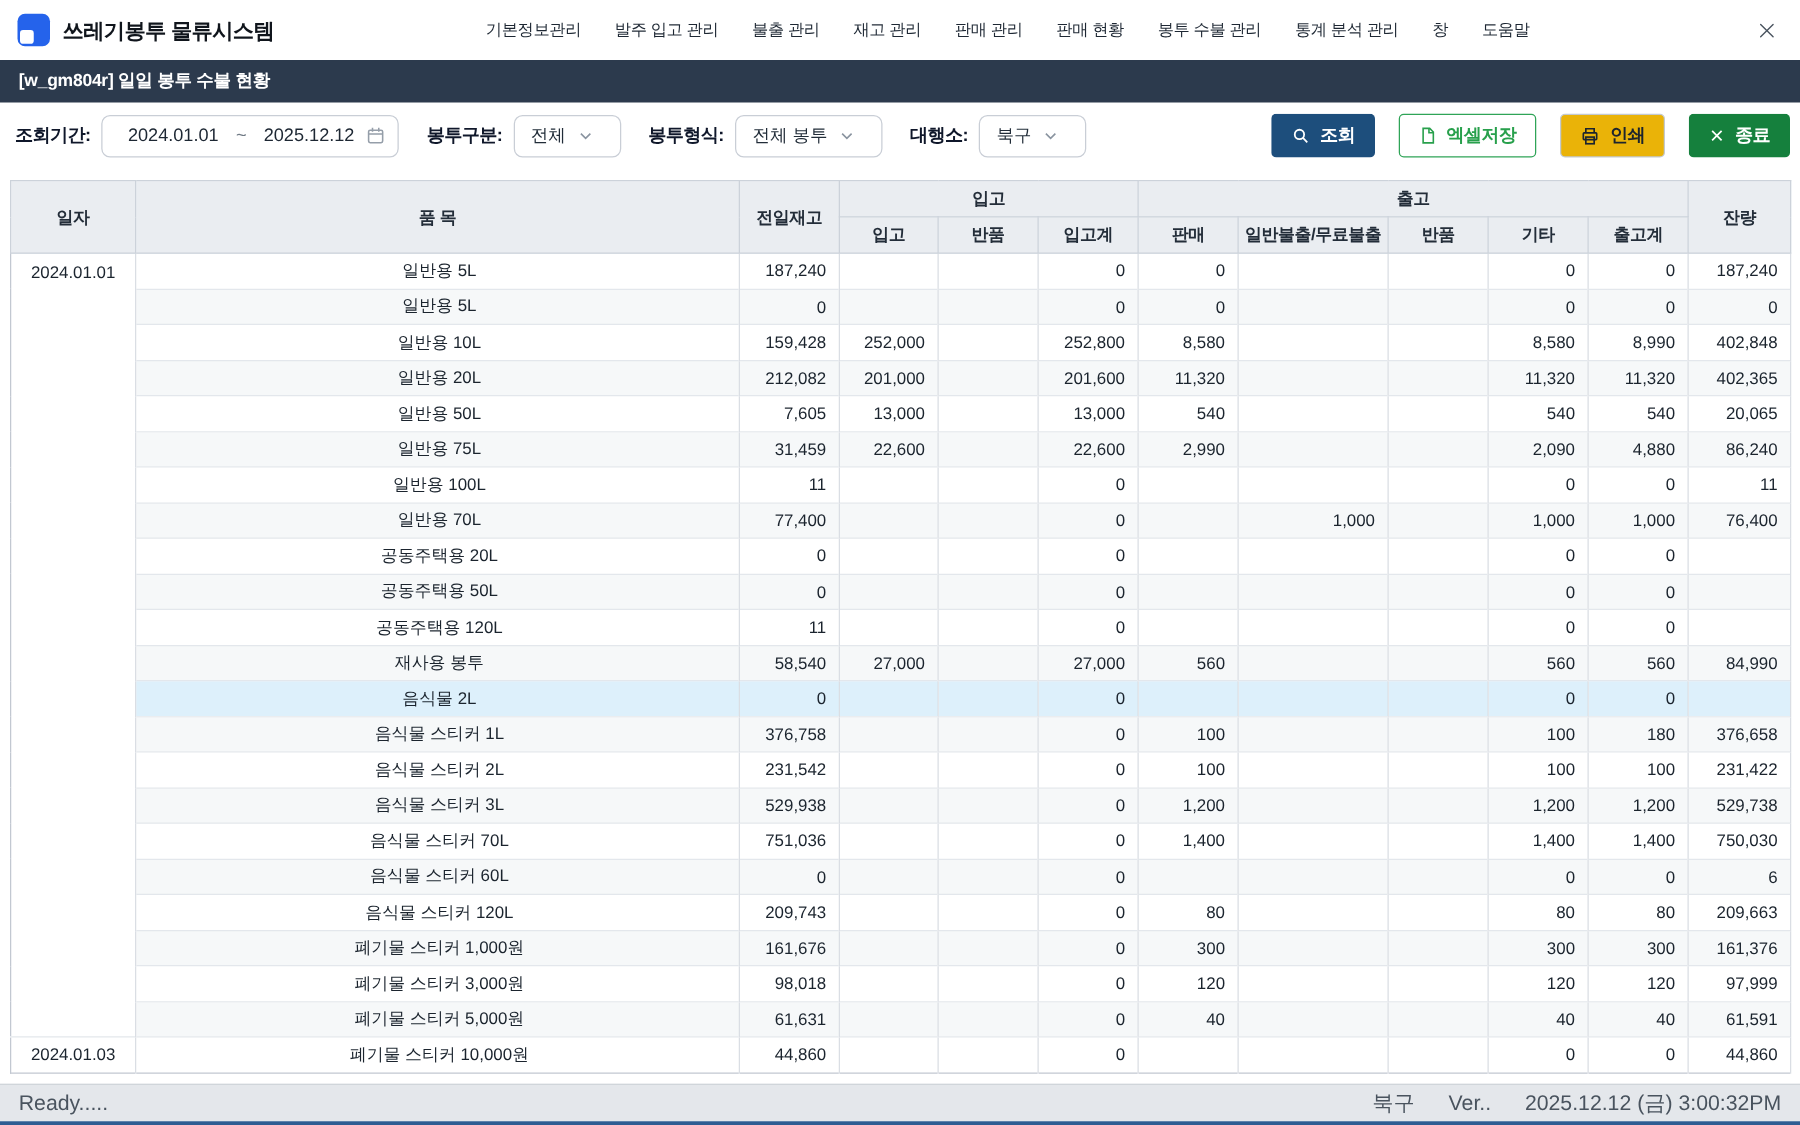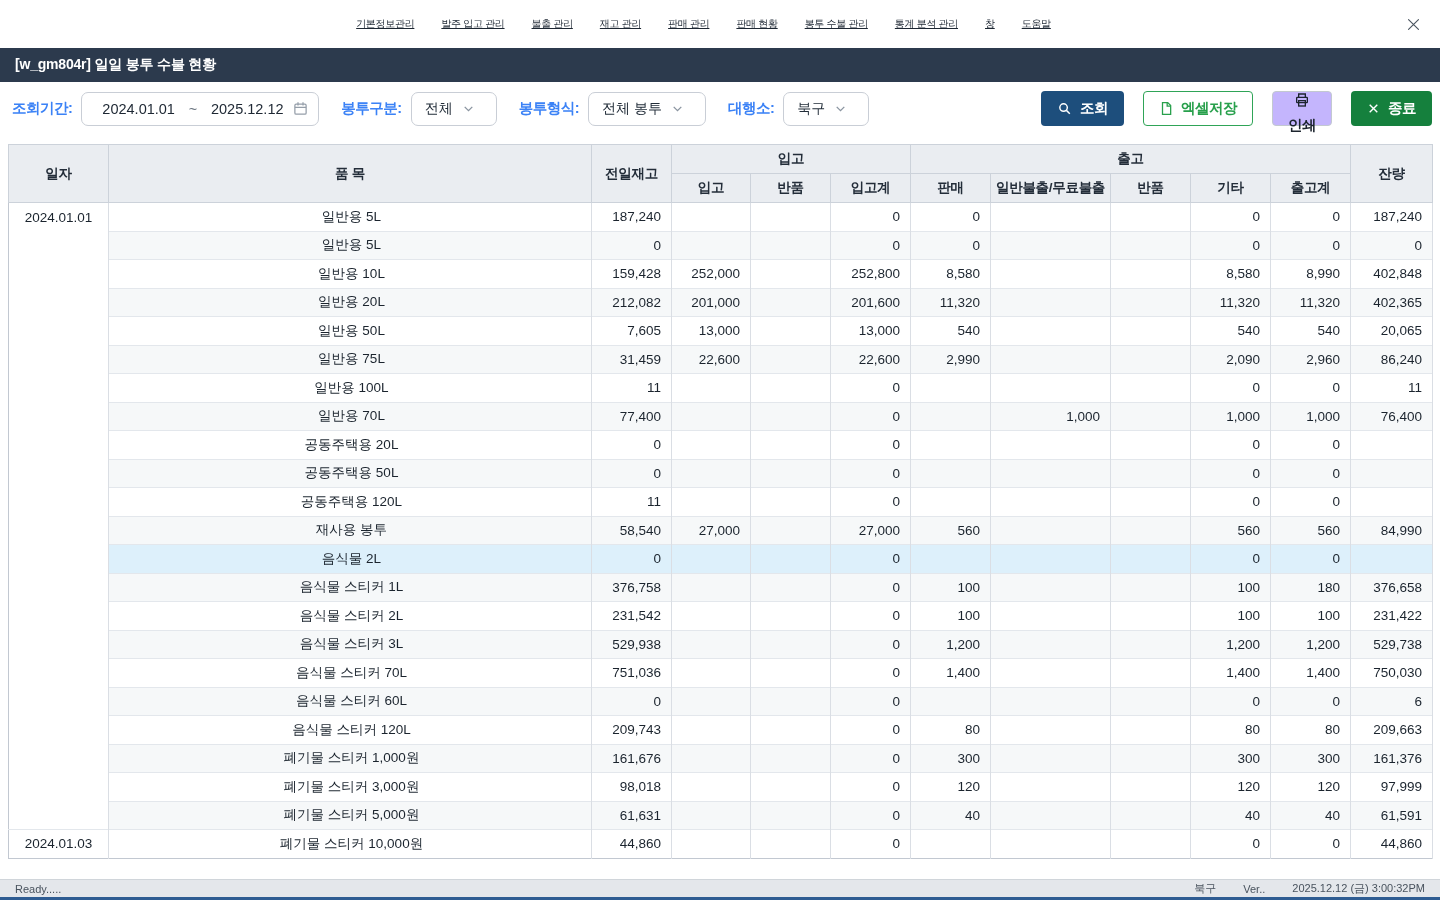--- a/index.html
+++ b/index.html
@@ -5,67 +5,71 @@
   * { margin:0; padding:0; box-sizing:border-box; }
   html,body { width:1440px; height:900px; overflow:hidden; }
   body { font-family:"Liberation Sans","DejaVu Sans",sans-serif; background:#fff; position:relative; color:#1b242e; }
 
   
   .menubar { height:48px; display:flex; align-items:center; padding:0 18px 0 14px; background:#fff; }
   .brand { display:flex; align-items:center; gap:10px; }
   .logo { width:26px; height:26px; background:#2563eb; border-radius:6px; position:relative; flex:0 0 auto; }
   .logo::after { content:""; position:absolute; left:2px; bottom:2px; width:11px; height:11px; background:#fff; border-radius:2.5px; }
   .brand-title { font-size:17px; font-weight:700; color:#10151c; letter-spacing:-0.5px; white-space:nowrap; }
-  .menu { display:flex; gap:27px; margin:0 auto; font-size:10px; font-weight:500; color:#1d2733; white-space:nowrap;text-decoration:underline; }
+  .menu { display:flex; gap:27px; margin:0 auto; font-size:13px; font-weight:500; color:#1d2733; white-space:nowrap; }
   .menu-item { cursor:default; letter-spacing:-0.3px; }
   .win-close { display:flex; align-items:center; color:#4b5560; margin-left:12px; cursor:default; }
 
   
   .titlebar { height:34px; background:#2c3a4d; color:#fff; display:flex; align-items:center; padding:0 15px; font-size:14px; font-weight:600; letter-spacing:-0.2px; }
 
   
   .filterbar { height:53px; display:flex; align-items:center; padding:0 8px; }
-  .flabel { font-size:14.5px; font-weight:700; color:#3b82f6; letter-spacing:-0.5px; margin:0 9px 0 22px; white-space:nowrap; }
+  .flabel { font-size:14.5px; font-weight:700; color:#0f172a; letter-spacing:-0.5px; margin:0 9px 0 22px; white-space:nowrap; }
   .flabel.first { margin-left:4px; }
   .databox { height:34px; border:1px solid #c9ced6; border-radius:7px; background:#fff; display:flex; align-items:center; font-size:14.5px; color:#1d2733; }
   .datebox { width:238px; justify-content:space-between; padding:0 10px 0 20px; }
   .datebox .tilde { color:#707a85; margin:0 4px; }
   .ddl { padding:0 21px 0 13px; gap:9px; font-size:14px; color:#212c38; }
   .chev { color:#8a94a0; display:flex; }
   .cal { color:#959ea9; display:flex; }
   .toolbar { margin-left:auto; display:flex; gap:19px; padding-right:0; }
   .btn { height:35px; border-radius:4px; display:flex; align-items:center; gap:8px; padding:0 15px; font-size:14.5px; font-weight:700; letter-spacing:-0.5px; border:1px solid transparent; cursor:default; white-space:nowrap; }
   .btn-search { background:#1d4e7c; color:#fff; }
   .btn-excel  { background:#fff; color:#28a04c; border-color:#2fa457; }
-  .btn-print  { background:#c4b5fd; color:#1c242e; border-color:#c3c9d0;flex-direction:column; }
+  .btn-print  { background:#eab308; color:#1c242e; border-color:#c3c9d0; }
   .btn-close  { background:#15803d; color:#fff; }
 
   
   .grid-area { margin:9px 8px 0 8px; }
   table { width:1424px; border-collapse:collapse; table-layout:fixed; border:1px solid #c2c8d1; }
   thead th { background:#eaedf1; border:1px solid #ccd2da; font-weight:700; color:#232d39; height:29px; font-size:13.5px; letter-spacing:-0.3px; padding:0 4px; }
   tbody td { border-right:1px solid #dadee4; border-top:1px solid #e3e7ec; height:28.5px; padding:0 10px; font-size:13.5px; color:#1b242e; white-space:nowrap; overflow:hidden; }
   td.c-date { text-align:center; padding:0 4px; }
   td.c-item { text-align:center; padding-left:13px; }
   td.c-num  { text-align:right; }
   td.no-top { border-top:none; }
   tr.alt td { background:#f6f8f9; }
   tr.alt td.c-date { background:#fff; }
   tr.selected td { background:#ddf0fb;margin-left:42px; }
   tr.selected td.c-date { background:#fff; }
 
   
-  .statusbar { position:absolute; left:0; right:0; bottom:3px; height:18px; background:#e4e7eb; border-top:1px solid #d0d5da; display:flex; align-items:center; padding:0 15px; font-size:11px; color:#49535e; }
+  .statusbar { position:absolute; left:0; right:0; bottom:3px; height:30px; background:#e4e7eb; border-top:1px solid #d0d5da; display:flex; align-items:center; padding:0 15px; font-size:17px; color:#49535e; }
   .sb-right { margin-left:auto; display:flex; gap:27px; align-items:center; }
   .bottom-strip { position:absolute; left:0; right:0; bottom:0; height:3px; background:#2e5c92; }
 </style>
 </head>
 <body>
 
 <header class="menubar">
+  <div class="brand">
+    <span class="logo"></span>
+    <span class="brand-title">쓰레기봉투 물류시스템</span>
+  </div>
   <nav class="menu">
       <span class="menu-item">기본정보관리</span>
       <span class="menu-item">발주 입고 관리</span>
       <span class="menu-item">불출 관리</span>
       <span class="menu-item">재고 관리</span>
       <span class="menu-item">판매 관리</span>
       <span class="menu-item">판매 현황</span>
       <span class="menu-item">봉투 수불 관리</span>
       <span class="menu-item">통계 분석 관리</span>
       <span class="menu-item">창</span>
@@ -277,21 +281,21 @@
           <td class="c-date no-top"></td>
           <td class="c-item">일반용 75L</td>
           <td class="c-num">31,459</td>
           <td class="c-num">22,600</td>
           <td class="c-num"></td>
           <td class="c-num">22,600</td>
           <td class="c-num">2,990</td>
           <td class="c-num"></td>
           <td class="c-num"></td>
           <td class="c-num">2,090</td>
-          <td class="c-num">2,960</td>
+          <td class="c-num">4,880</td>
           <td class="c-num">86,240</td>
         </tr>
         <tr>
           <td class="c-date no-top"></td>
           <td class="c-item">일반용 100L</td>
           <td class="c-num">11</td>
           <td class="c-num"></td>
           <td class="c-num"></td>
           <td class="c-num">0</td>
           <td class="c-num"></td>

